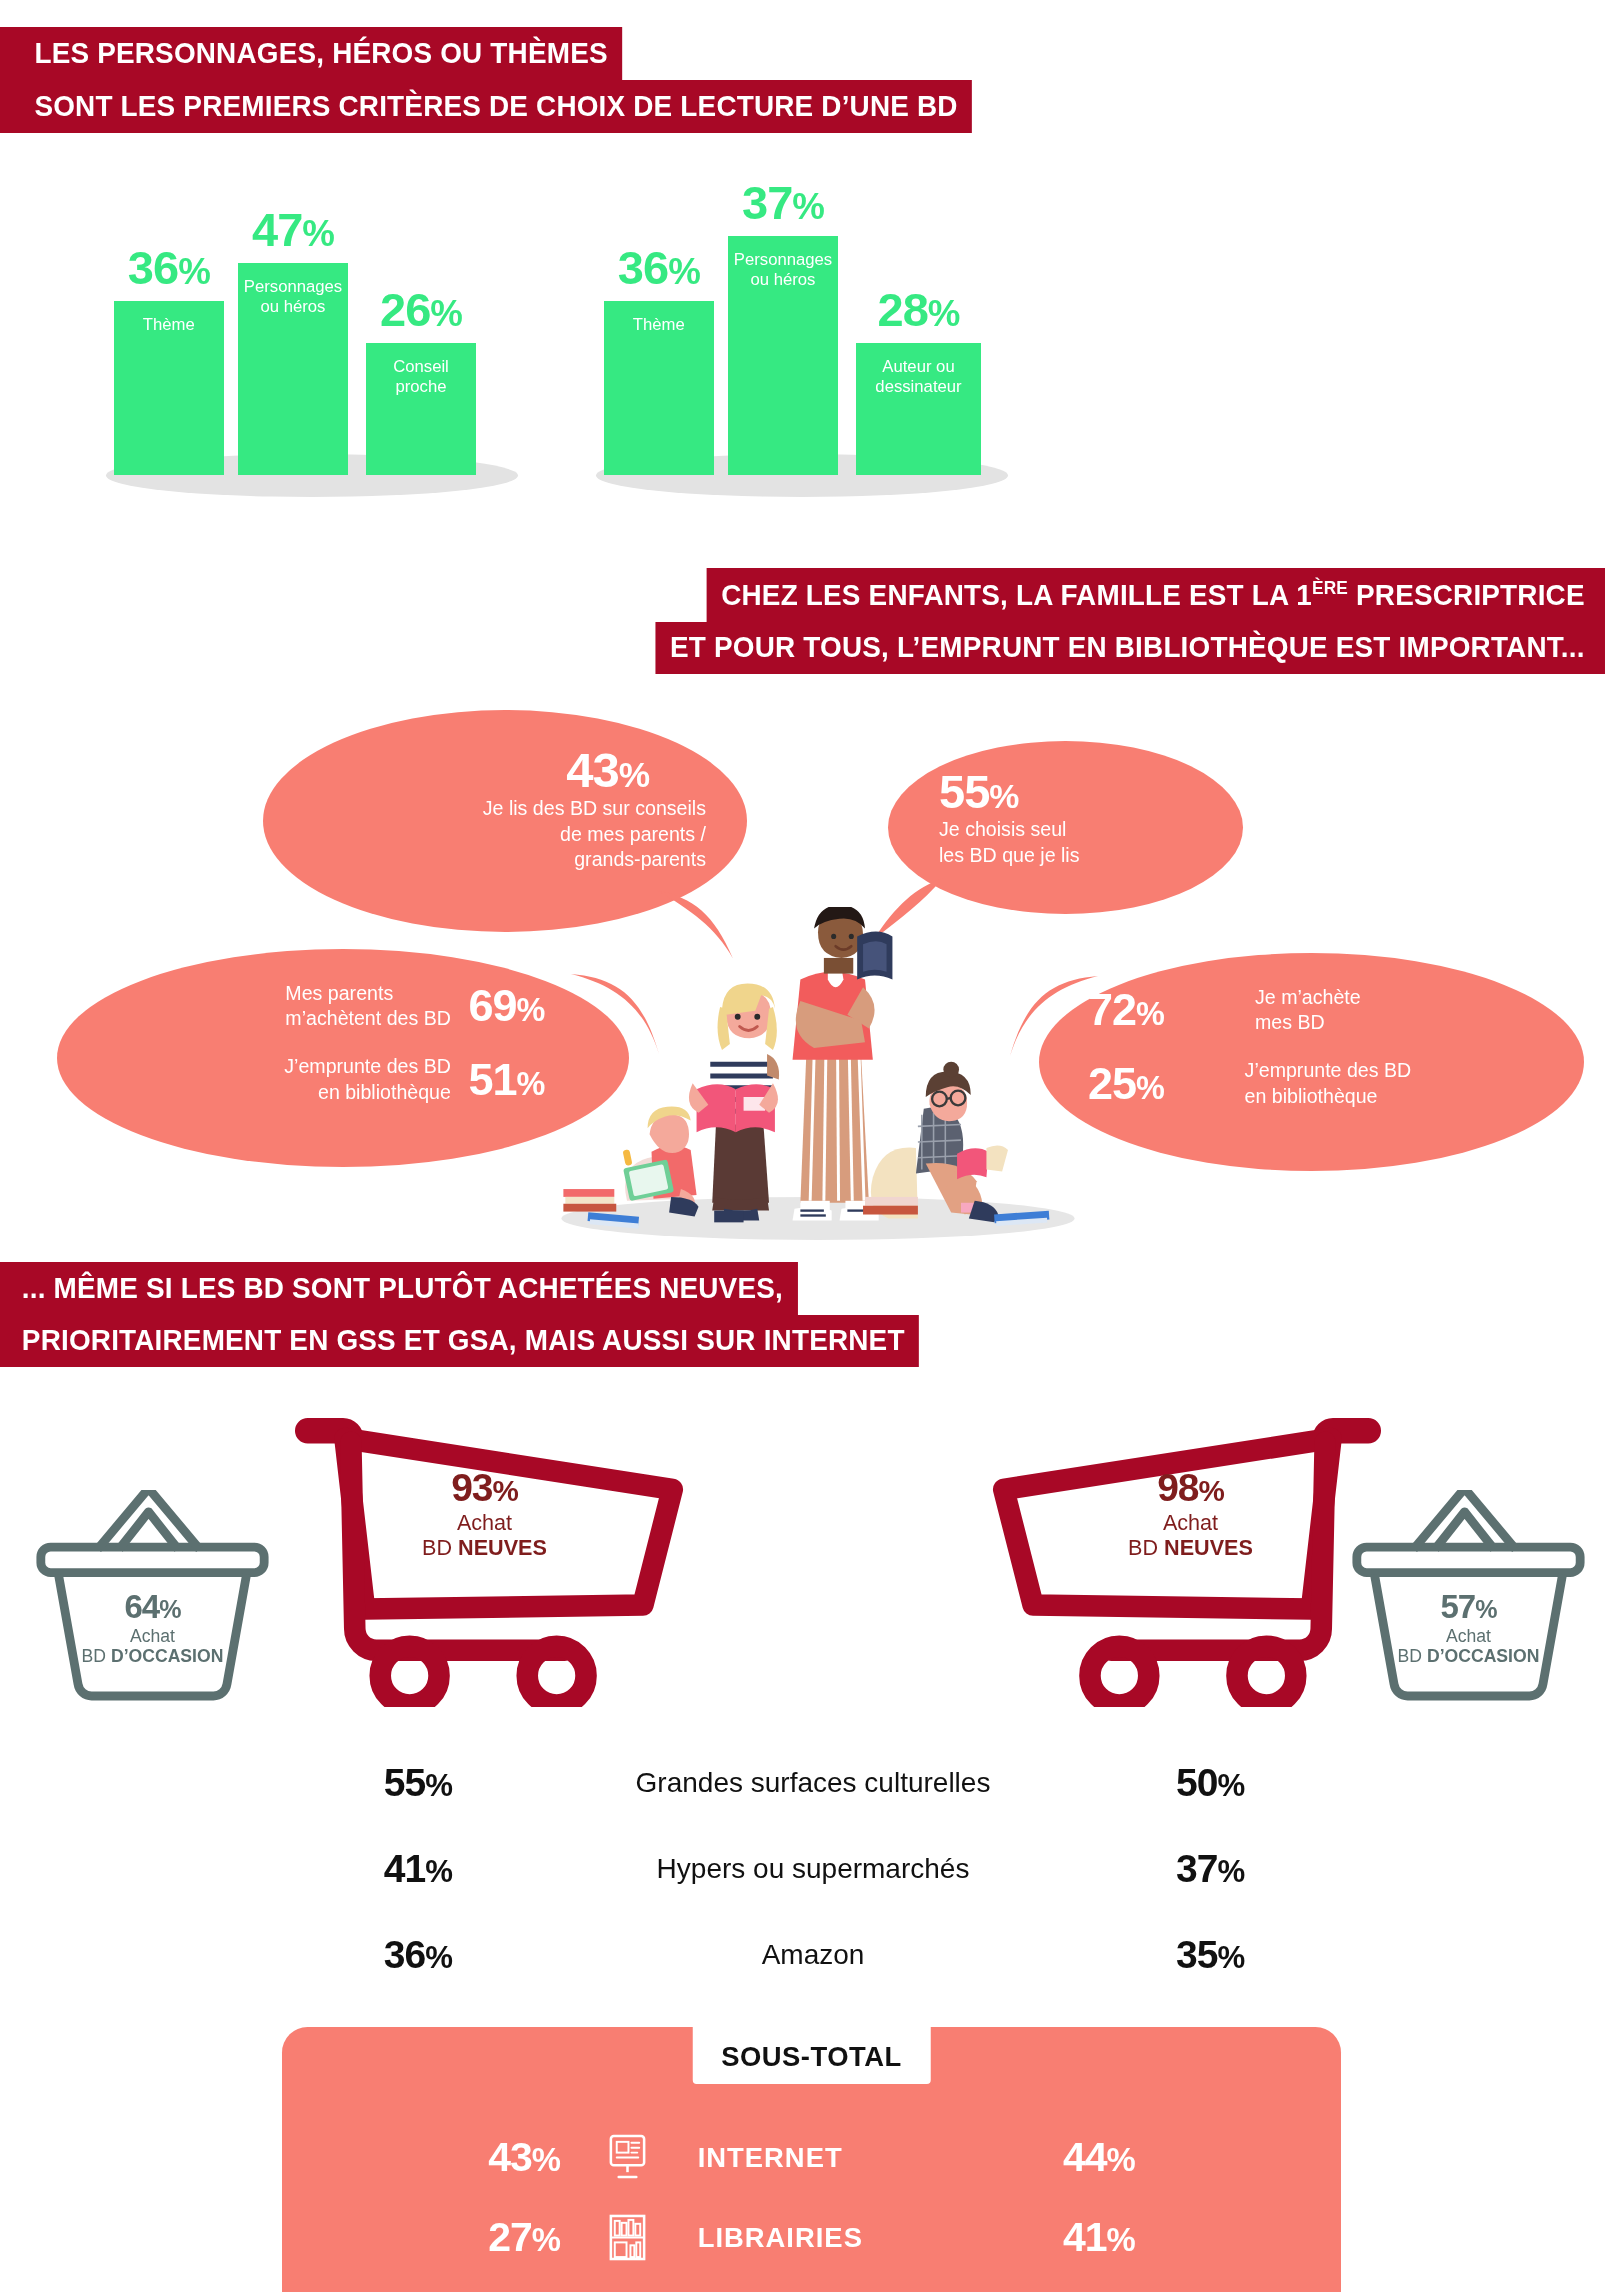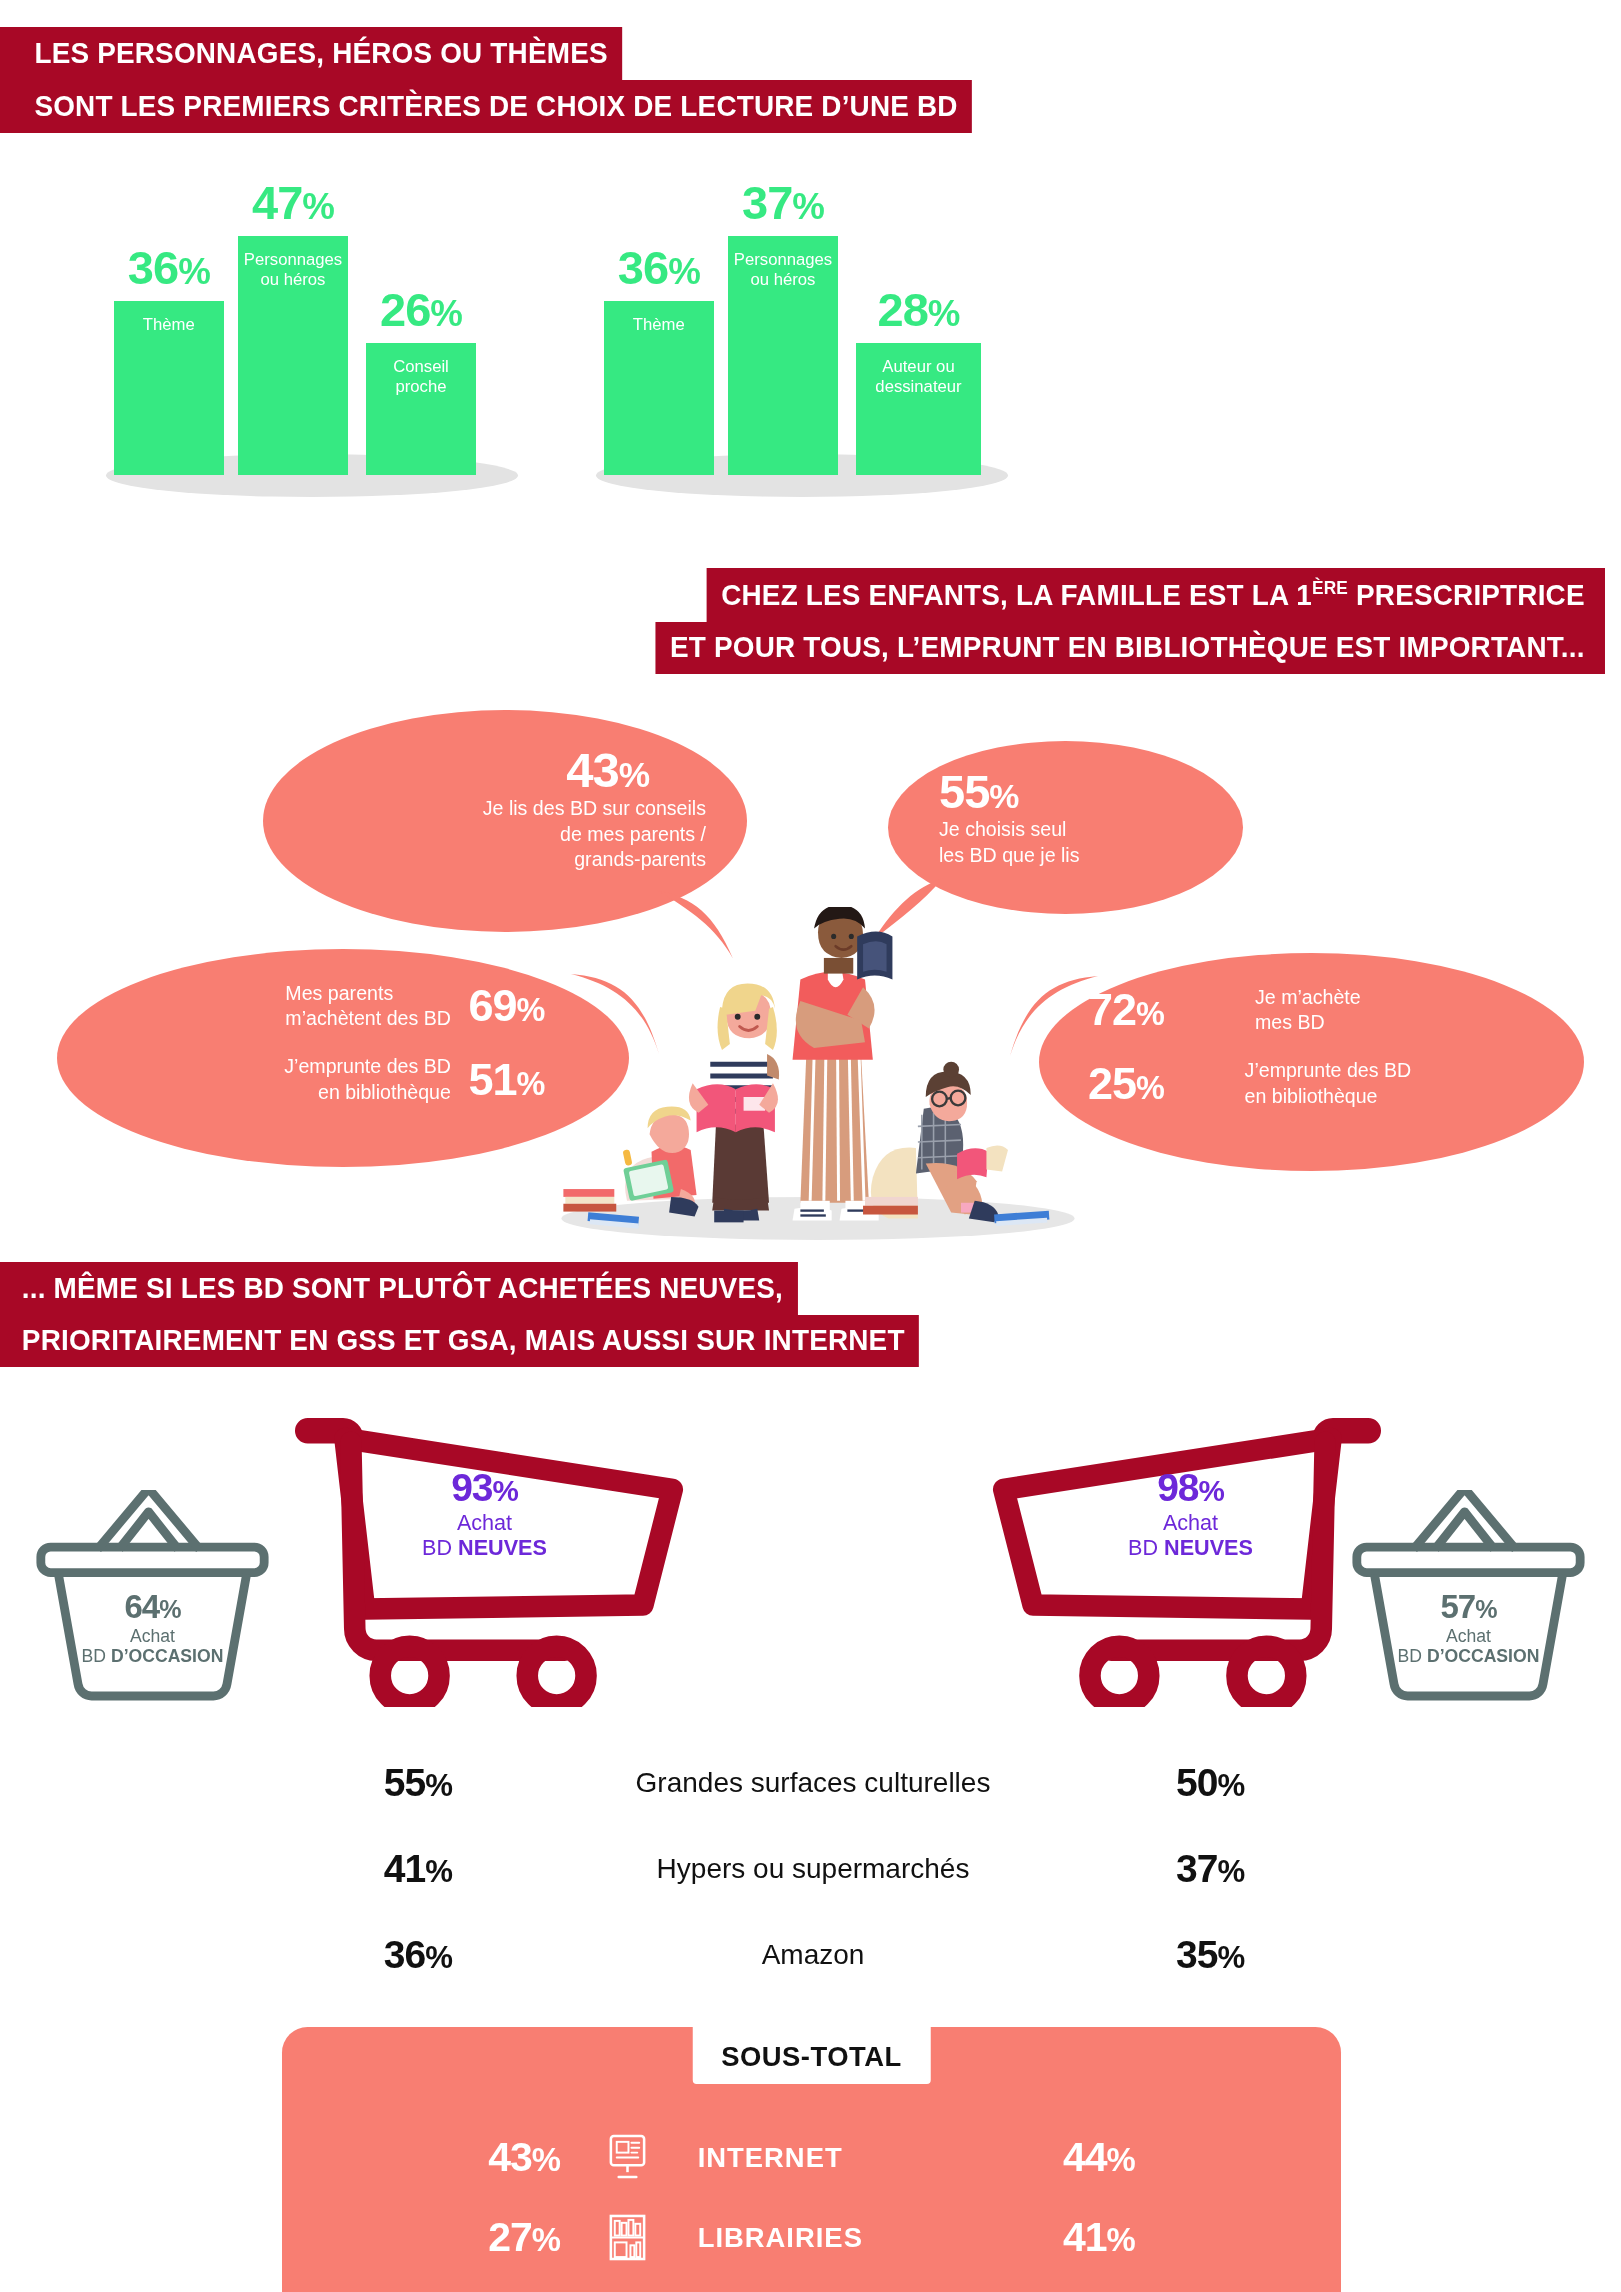--- a/index.html
+++ b/index.html
@@ -66,21 +66,21 @@
   .bubble-oval { border-radius:50%; }
   .bubble .big { font-weight:bold; color:#fff; letter-spacing:-1px; }
   .bubble .big .pct { font-size:0.72em; }
   .bubble .sm { color:#fff; font-size:19.6px; line-height:1.3; }
 
   .tail { position:absolute; background:#F87E72; }
 
   
   .cartblock { position:absolute; }
   .cart-text {
-    position:absolute; text-align:center; color:#6d28d9; line-height:1.15;
+    position:absolute; text-align:center; color:#7f1d1d; line-height:1.15;
   }
   .cart-text .v { font-size:39px; font-weight:bold; letter-spacing:-1px; }
   .cart-text .v .pct{ font-size:.76em; }
   .cart-text .a { font-size:21.6px; }
   .cart-text .b { font-size:21.6px; font-weight:bold; }
   .cart-text .b .thin { font-weight:normal; }
 
   .basket-text {
     position:absolute; text-align:center; color:#5C7070; line-height:1.15;
   }
@@ -138,21 +138,21 @@
   <div class="bargroup" id="bg1" style="left:106px; width:412px;">
     <div class="ellipse"></div>
 
     <div class="bar" style="left:7.8px; width:110px; height:174px;">
       <div class="bval" style="top:-61px;">
         <span>36</span><span class="pct">%</span>
       </div>
       <div class="blabel">Thème</div>
     </div>
 
-    <div class="bar" style="left:132px; width:110px; height:239px;">
+    <div class="bar" style="left:132px; width:110px; height:212px;">
       <div class="bval" style="top:-61px;">
         <span>47</span><span class="pct">%</span>
       </div>
       <div class="blabel">Personnages<br>ou héros</div>
     </div>
 
     <div class="bar" style="left:260px; width:110px; height:132px;">
       <div class="bval" style="top:-61px;">
         <span>26</span><span class="pct">%</span>
       </div>

